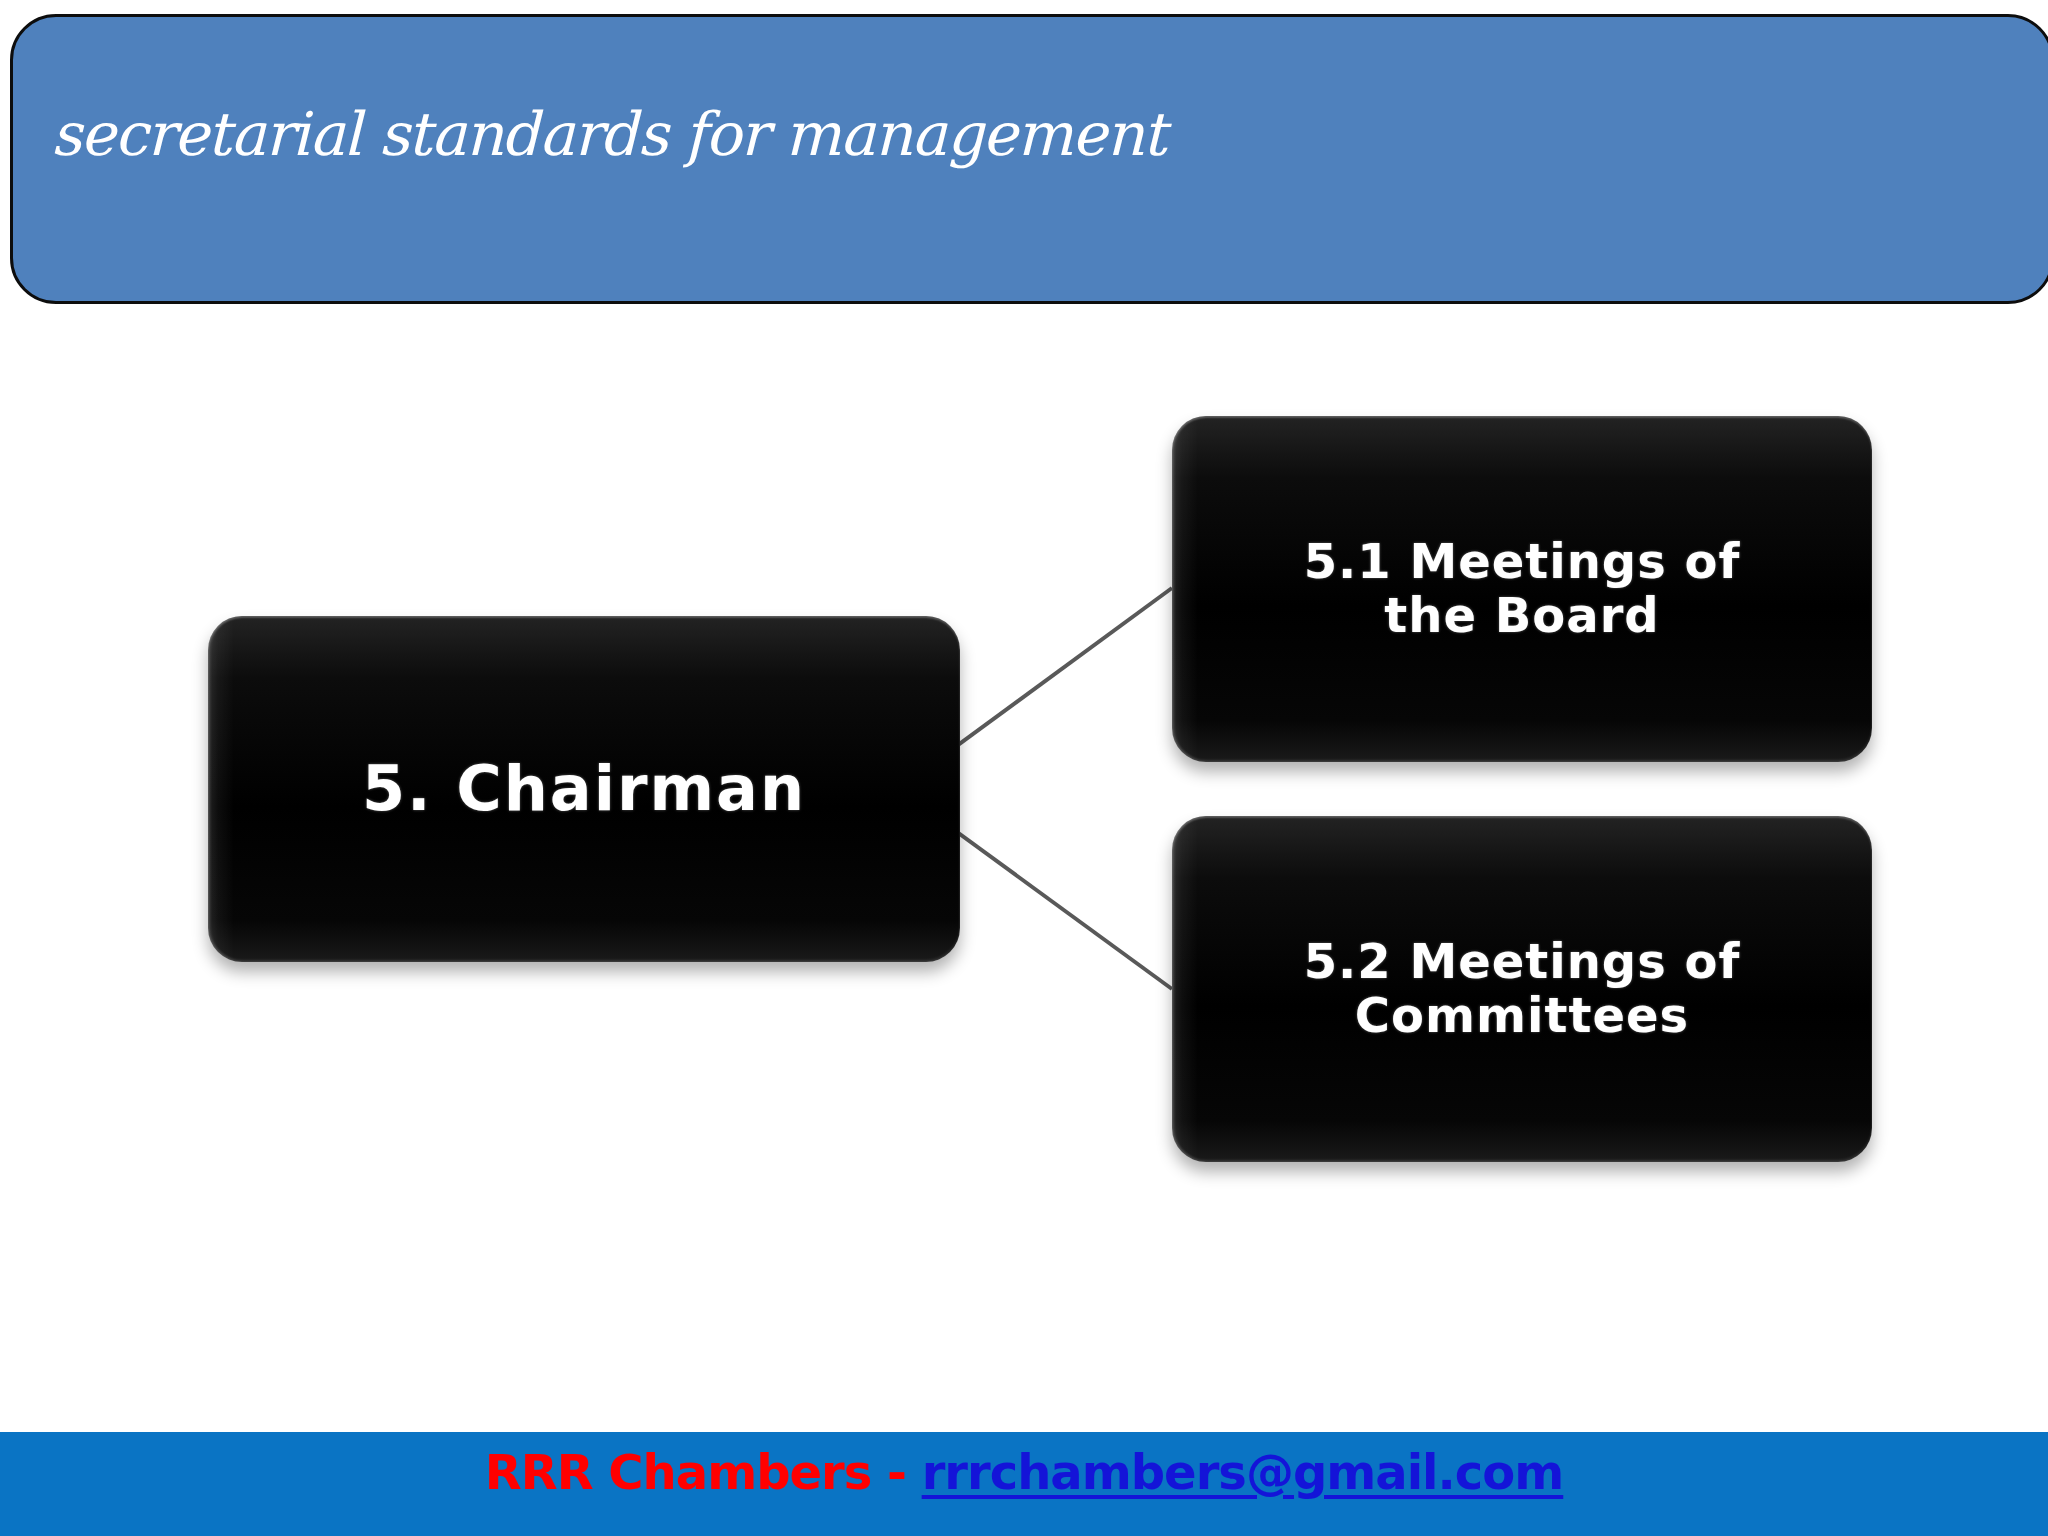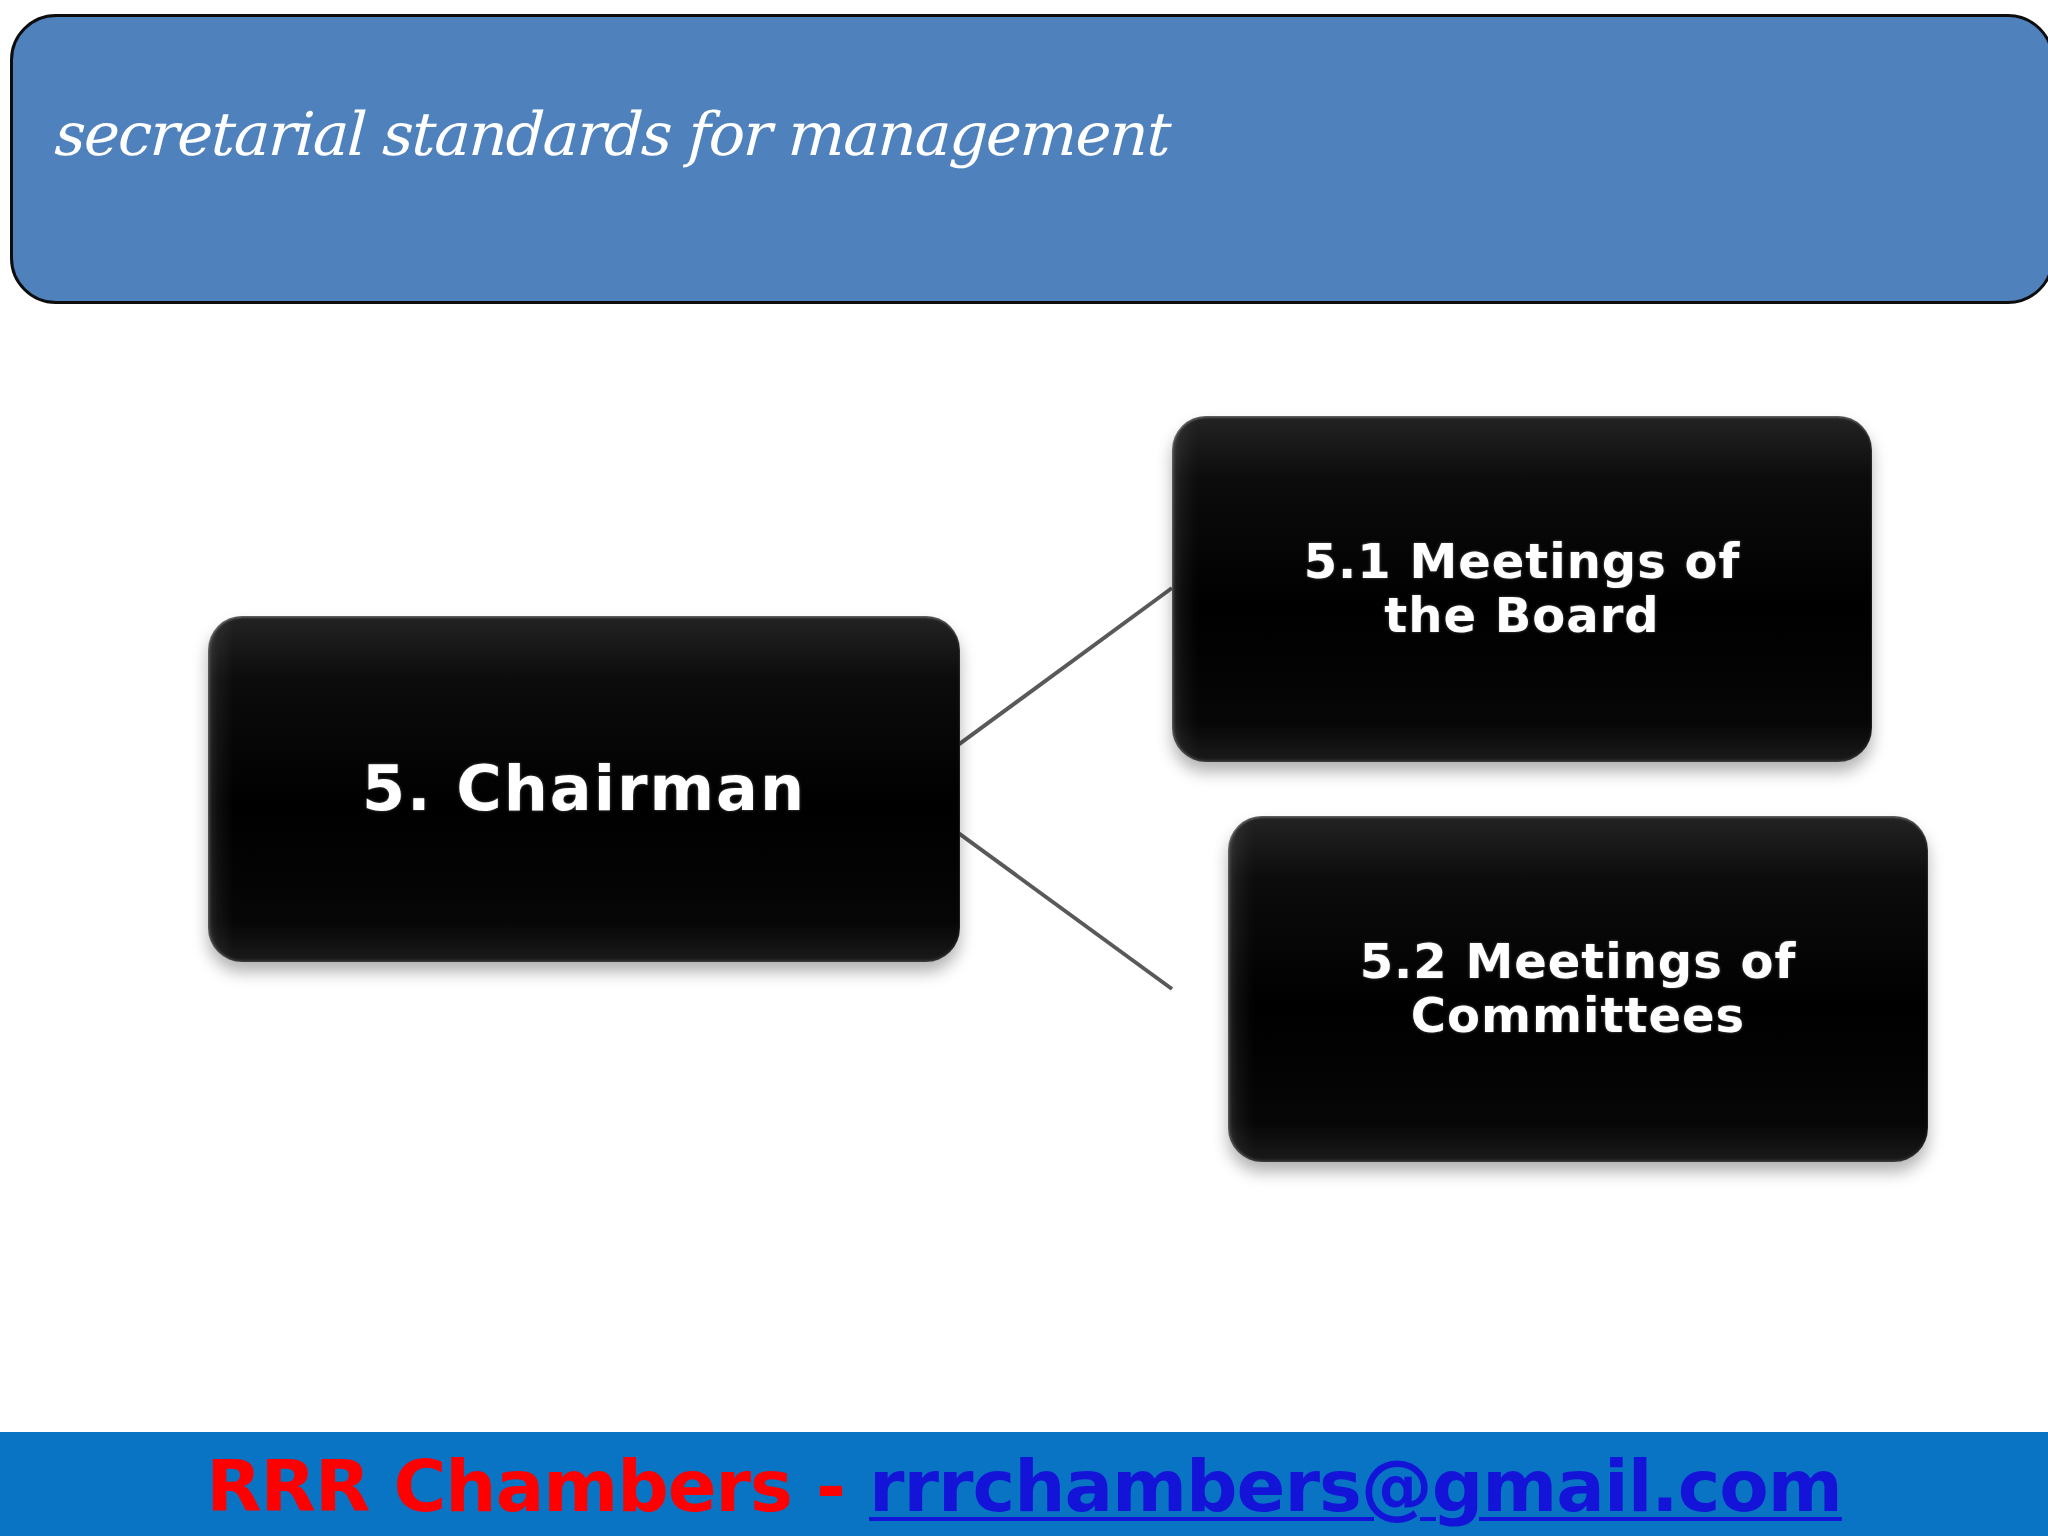--- a/index.html
+++ b/index.html
@@ -113,21 +113,21 @@
   }
 
   #node-board {
     left: 1172px;
     top: 416px;
     width: 700px;
     height: 346px;
   }
 
   #node-committees {
-    left: 1228px;
+    left: 1172px;
     top: 816px;
     width: 700px;
     height: 346px;
   }
 
   
   #footer-bar {
     position: absolute;
     left: 0;
     top: 1432px;
@@ -135,21 +135,21 @@
     height: 104px;
     background: #0A74C4;
   }
   #footer-text {
     position: absolute;
     left: 0;
     top: 1444px;
     width: 2048px;
     text-align: center;
     font-family: "DejaVu Sans", "Liberation Sans", sans-serif;
-    font-size: 72px;
+    font-size: 48px;
     font-weight: bold;
     letter-spacing: -1px;
     white-space: nowrap;
   }
   #footer-org {
     color: #FF0000;
   }
   #footer-sep {
     color: #FF0000;
   }

